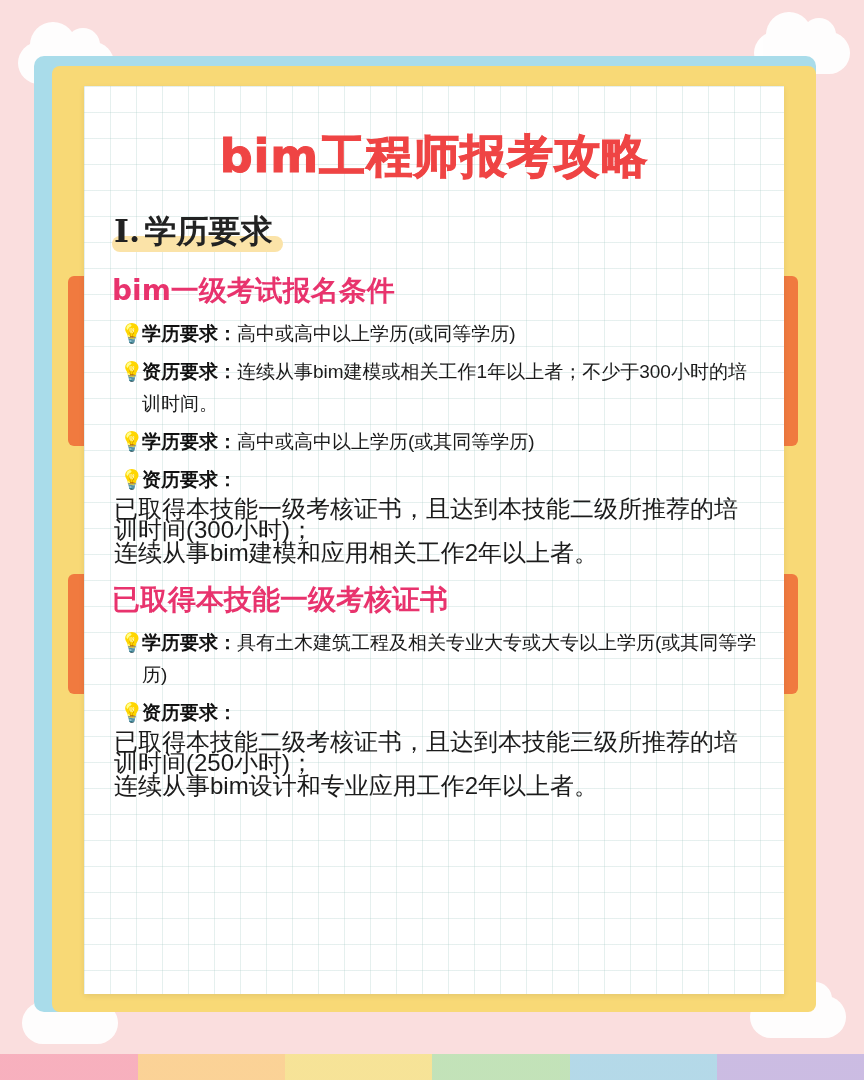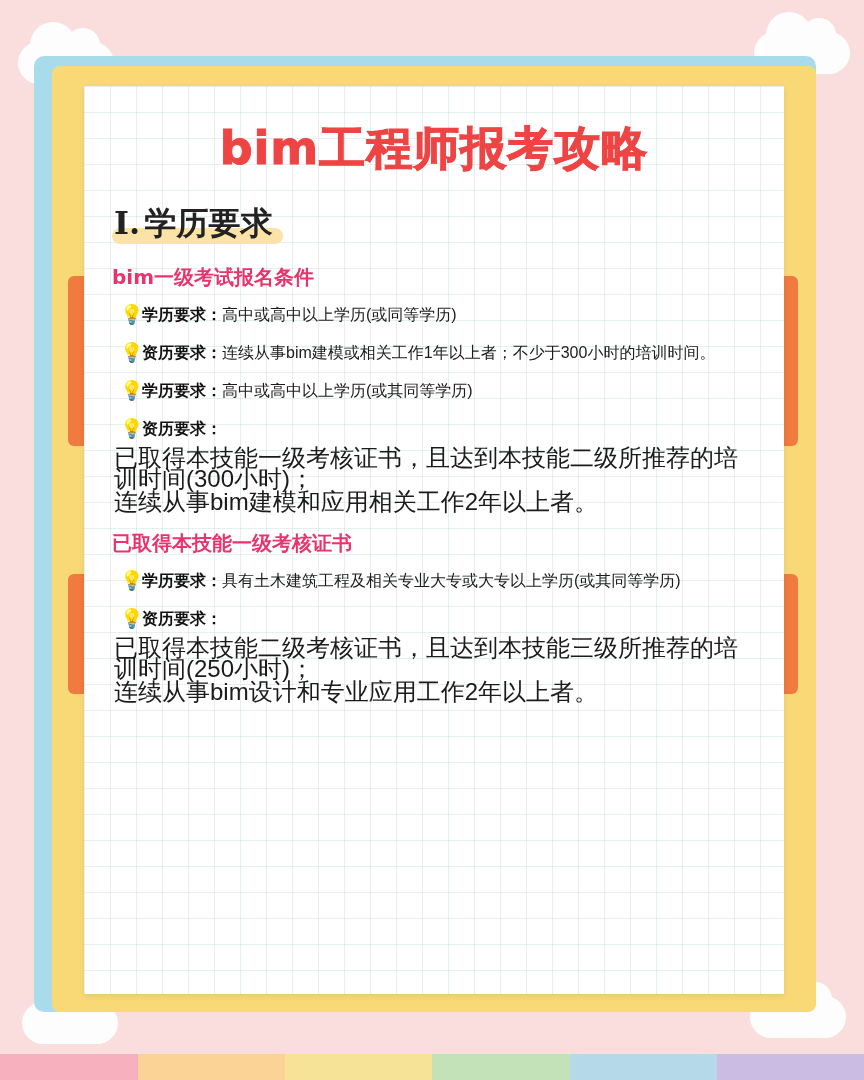--- a/index.html
+++ b/index.html
@@ -91,21 +91,21 @@
     position: absolute;
     left: 84px; top: 86px;
     width: 700px;
     height: 908px;
     background: #ffffff;
     background-image:
       linear-gradient(to right, rgba(170,205,200,.30) 1px, transparent 1px),
       linear-gradient(to bottom, rgba(170,205,200,.30) 1px, transparent 1px);
     background-size: 26px 26px;
     box-shadow: 0 2px 6px rgba(0,0,0,.08);
-    padding: 8px 26px;
+    padding: 16px 26px;
     box-sizing: border-box;
     overflow: hidden;
   }
 
   
   .title {
     margin: 24px 0 6px;
     text-align: center;
     font-size: 46px;
     font-weight: bold;
@@ -134,21 +134,21 @@
     position: relative;
     z-index: 1;
     font-size: 32px;
     font-weight: bold;
     color: #222222;
     font-family: "DejaVu Serif", serif;
   }
 
   
   .sub-heading {
-    font-size: 20px;
+    font-size: 28px;
     font-weight: bold;
     color: #e8336d;
     margin: 18px 0 8px 2px;
     font-family: "DejaVu Sans", sans-serif;
   }
   .sub-heading.first { margin-top: 14px; }
 
   
   .bullet {
     display: flex;
@@ -157,24 +157,23 @@
   }
   .bulb {
     flex: 0 0 auto;
     width: 22px;
     font-size: 19px;
     line-height: 32px;
     color: #f5b400;
     text-align: center;
   }
   .bullet-body {
-    font-size: 16px;
+    font-size: 19px;
     line-height: 32px;
     color: #1b1b1b;
-    text-align: center;
   }
   .b-label {
     font-weight: bold;
     color: #111111;
   }
   .plain {
     font-size: 24px;
     line-height: 21px;
     color: #1b1b1b;
     margin: 2px 16px 0 4px;

